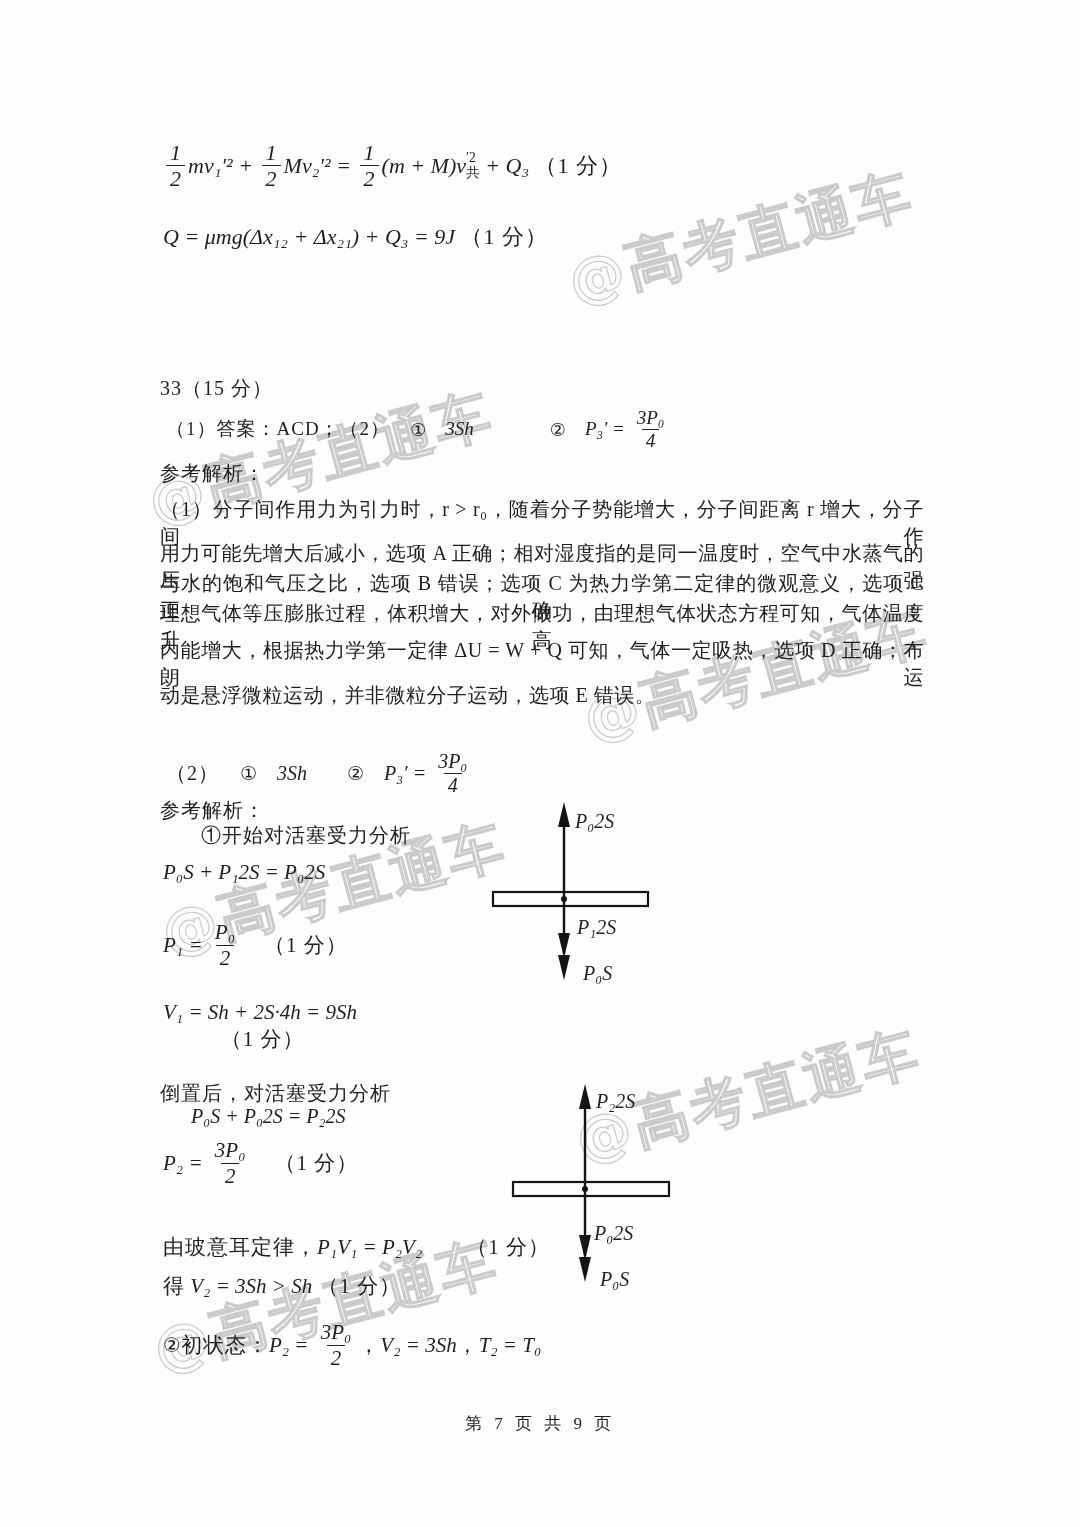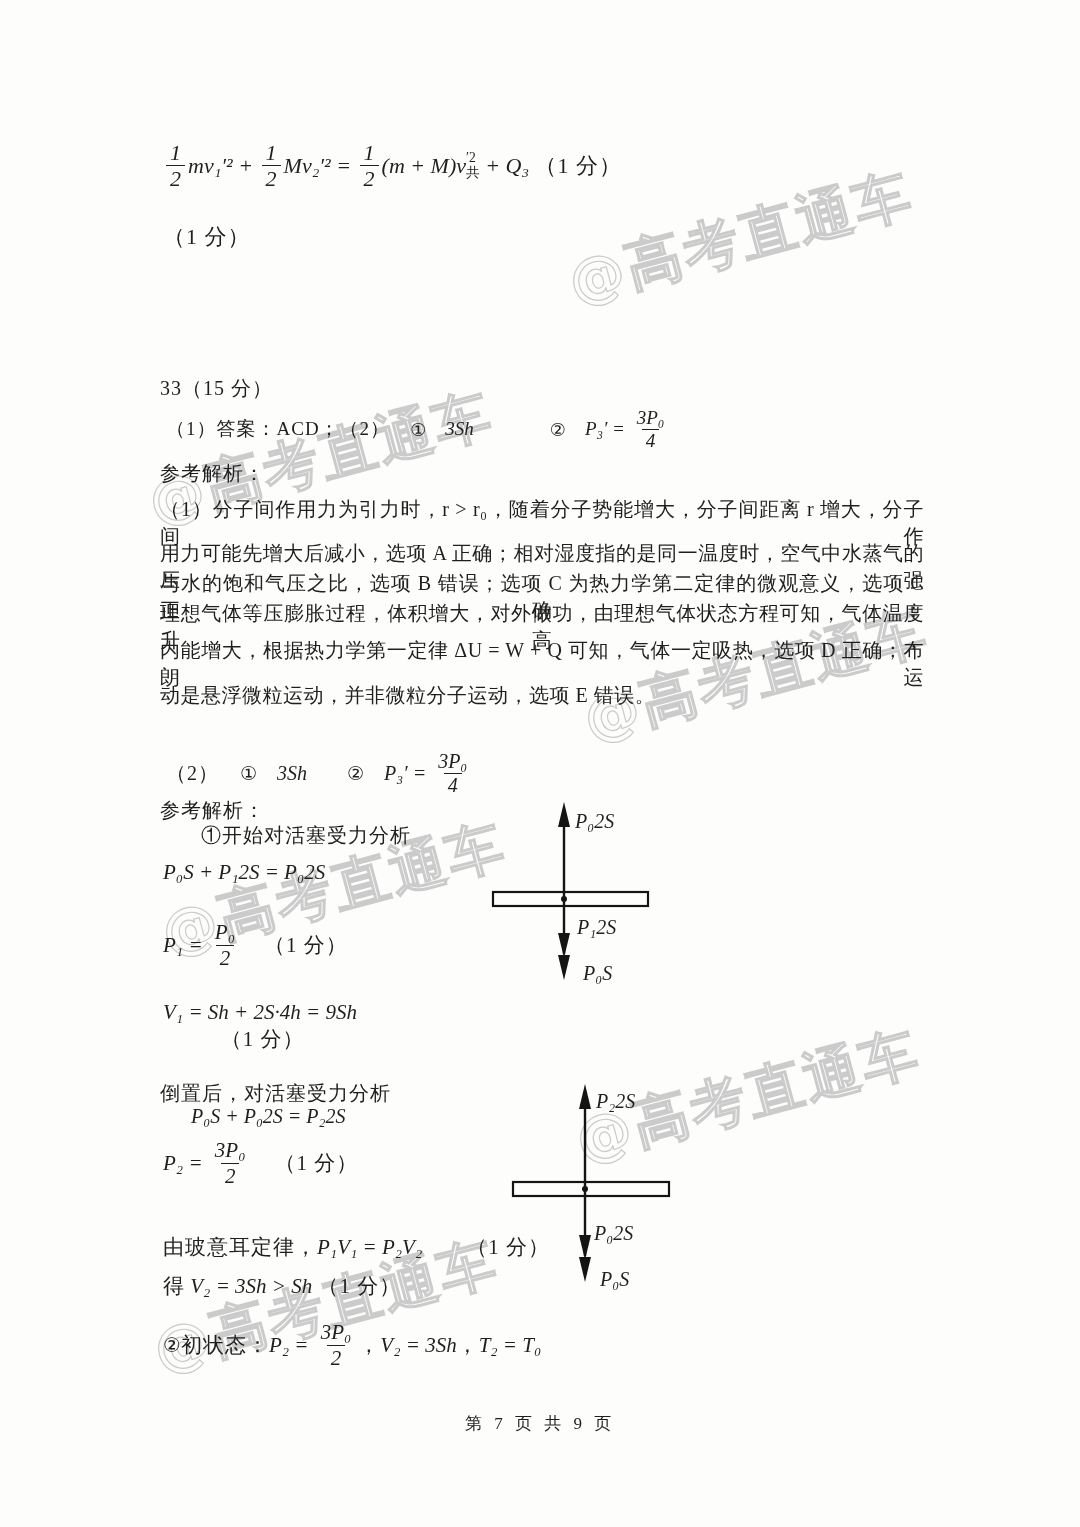--- a/index.html
+++ b/index.html
@@ -50,20 +50,21 @@
     <span class="mt">mv₁′² + </span>
     <span class="frac"><span class="n">1</span><span class="d">2</span></span>
     <span class="mt">Mv₂′² = </span>
     <span class="frac"><span class="n">1</span><span class="d">2</span></span>
     <span class="mt">(m + M)v</span>
     <span class="ss"><span>′2</span><span>共</span></span>
     <span class="mt"> + Q₃ </span>
     <span class="ct">（1 分）</span>
   </div>
 <div class="formula" style="left:163px; top:222px; font-size:22px;">
+    <span class="mt">Q = μmg(Δx₁₂ + Δx₂₁) + Q₃ = 9J </span>
     <span class="ct">（1 分）</span>
   </div>
 
 <div class="cnline" style="left:160px; top:375px;">33（15 分）</div>
 <div class="formula" style="left:166px; top:398px; font-size:19px; height:62px;">
     <span class="ct">（1）答案：ACD；（2）　</span>
     <span class="circ">①</span>
     <span class="mt">　3Sh　　　　</span>
     <span class="circ">②</span>
     <span class="mt">　P₃′ = </span>

